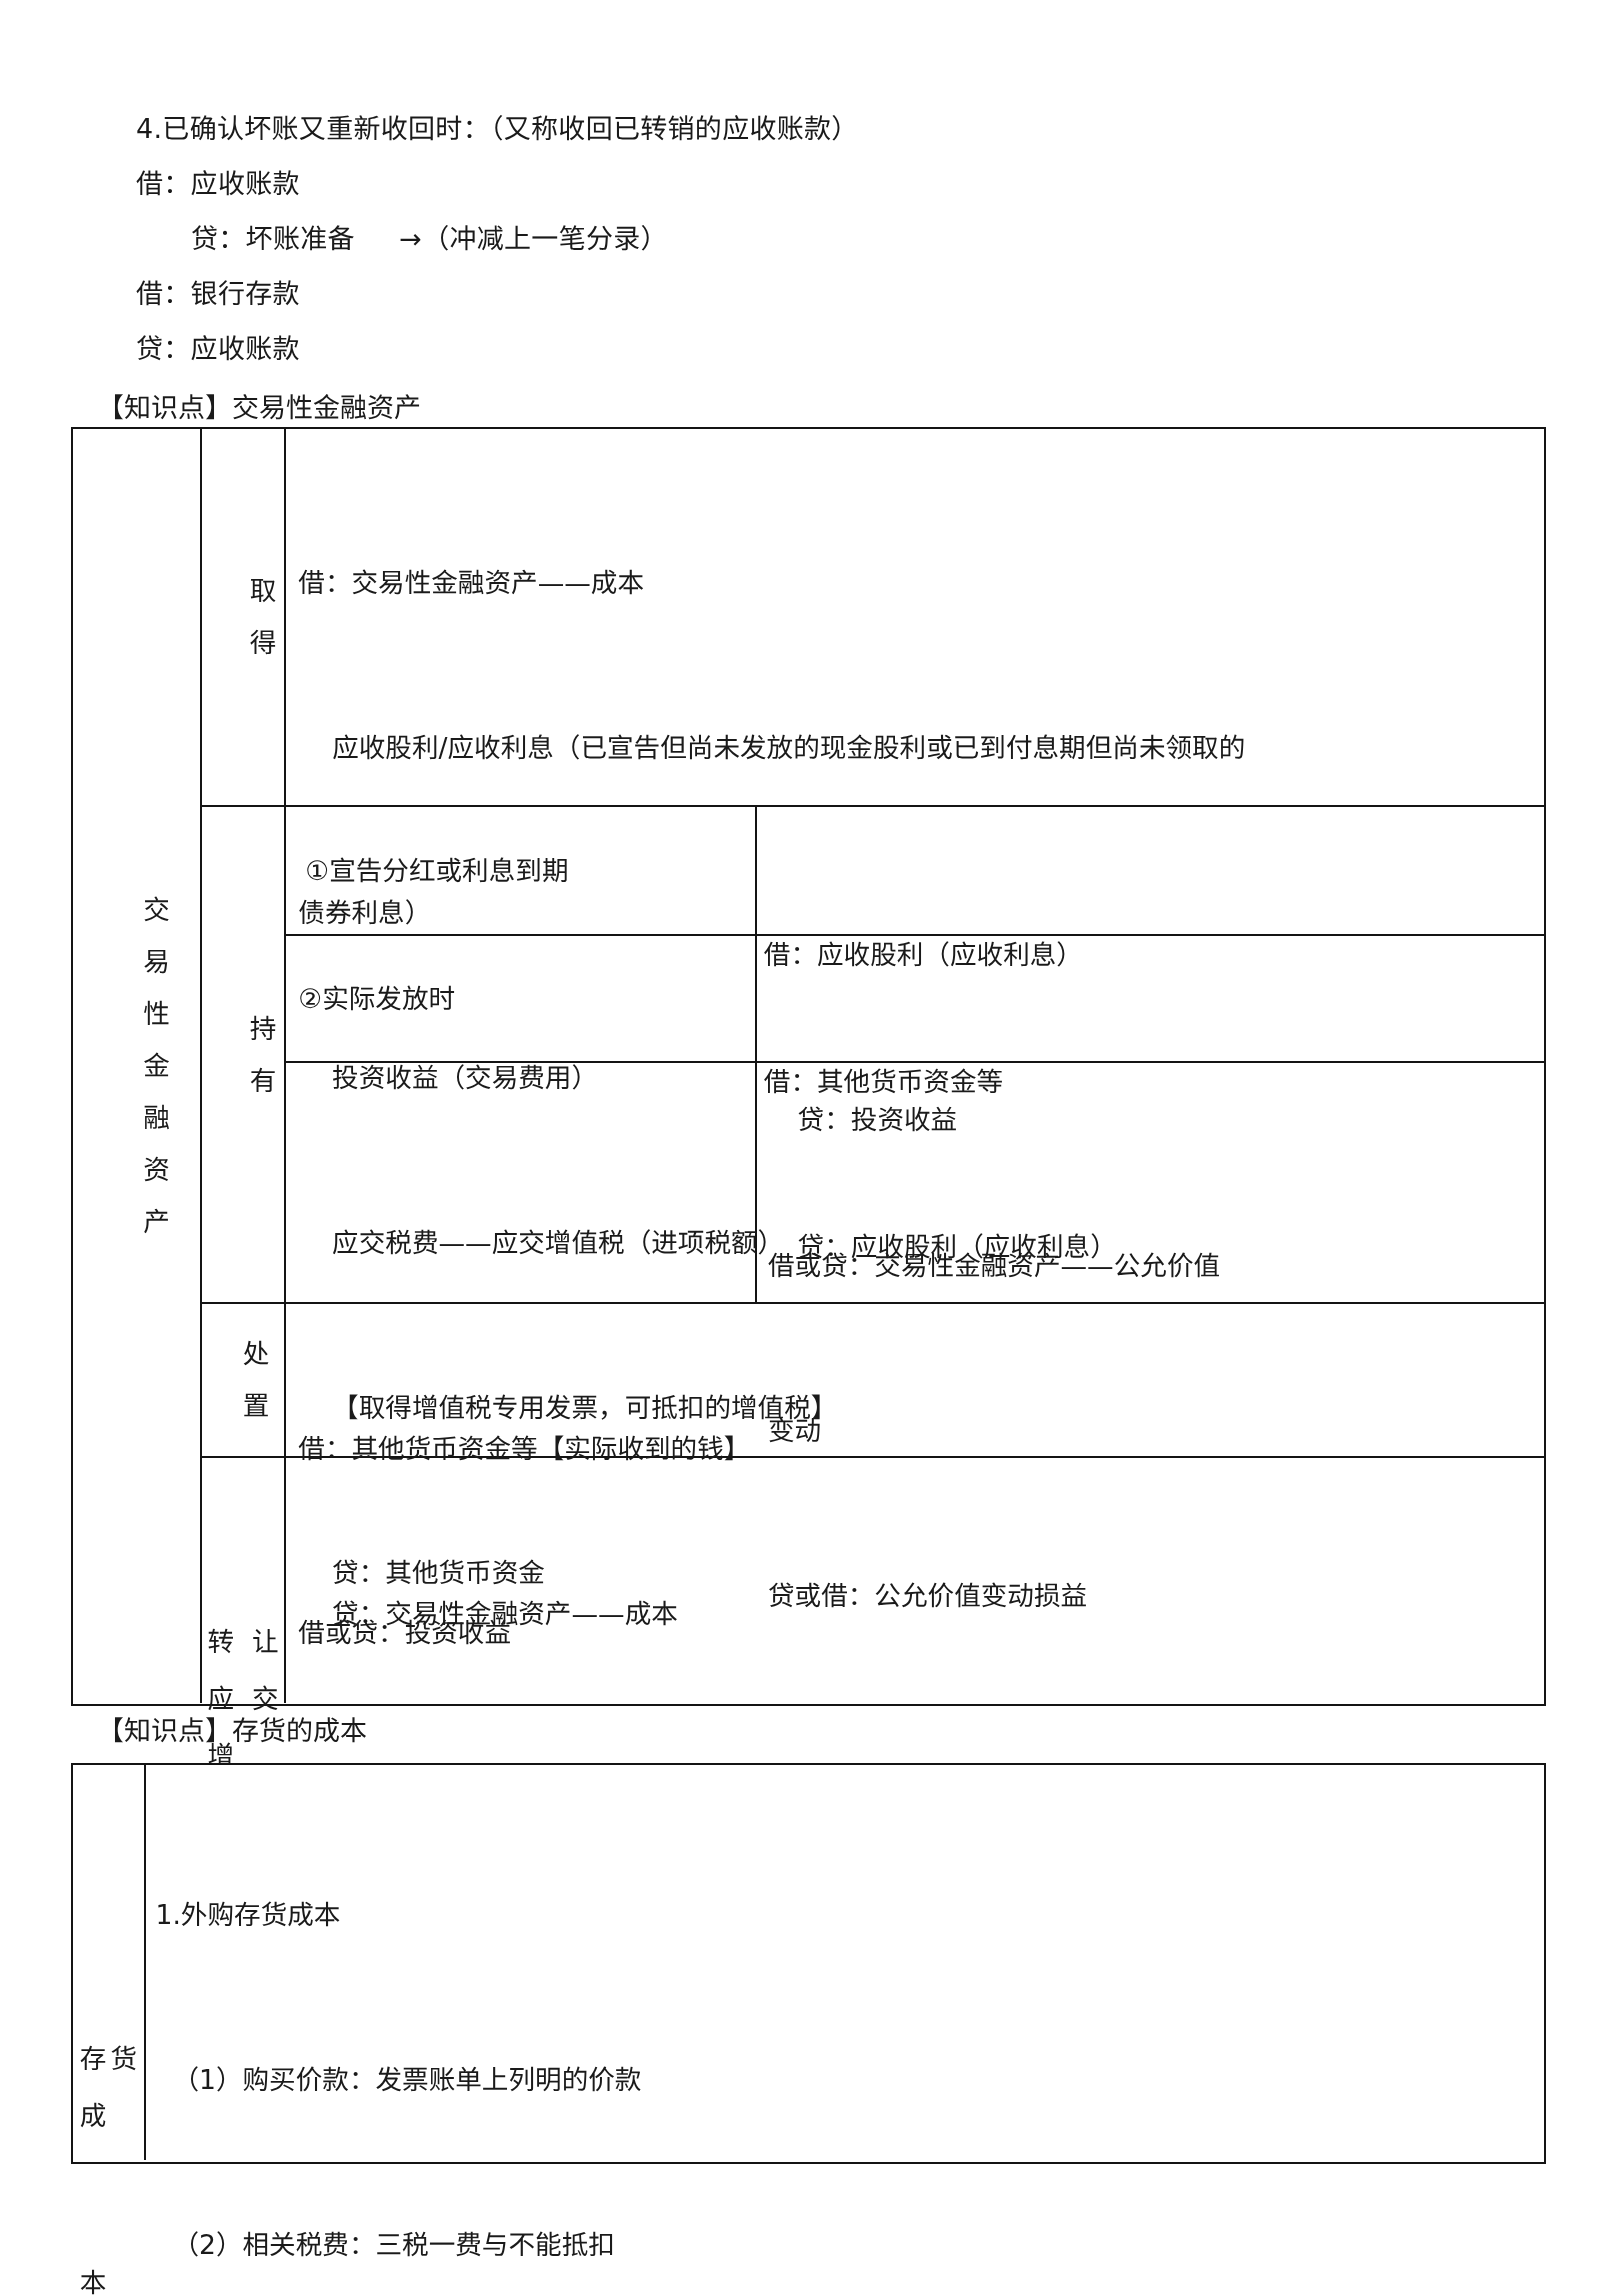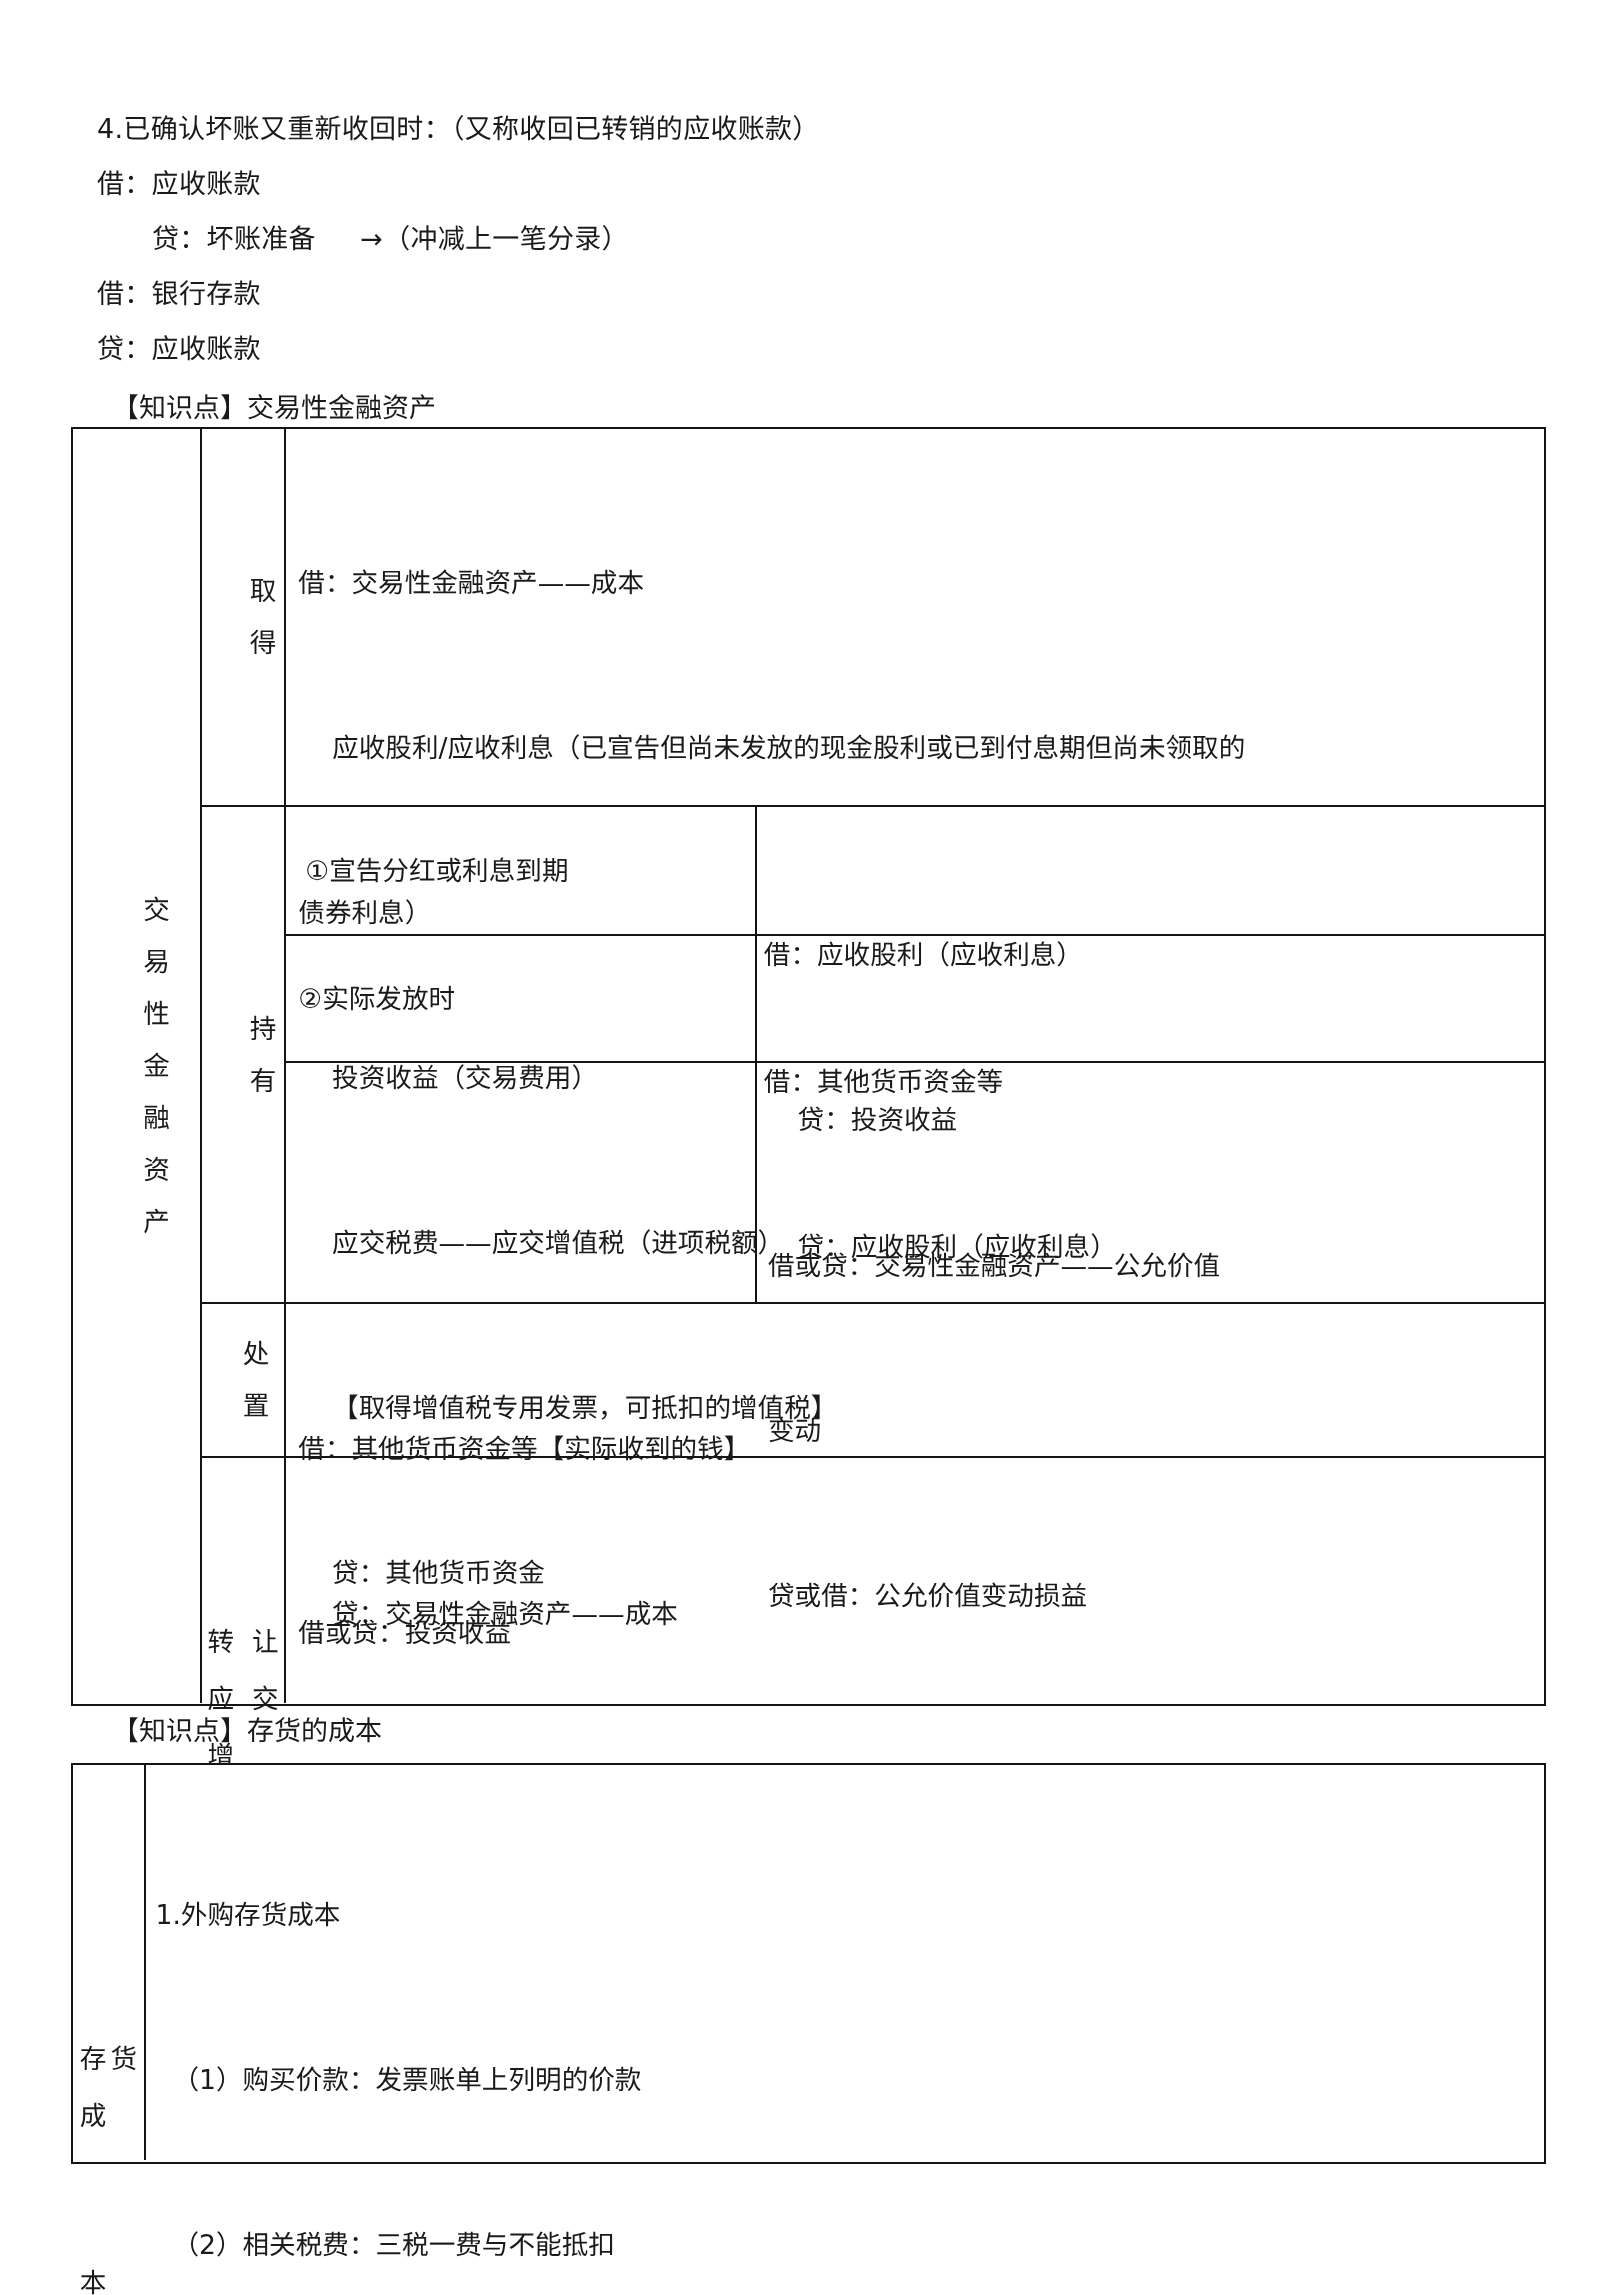--- a/index.html
+++ b/index.html
@@ -31,28 +31,29 @@
     position: absolute;
     left: 97px;
     top: 101px;
     width: 1432px;
   }
   .intro-line {
     font-size: 27px;
     line-height: 55px;
     white-space: pre;
     letter-spacing: 0.3px;
+    margin-left: 39px;
   }
   .indent-1 { padding-left: 55px; }
 
   .section-title {
     position: absolute;
     font-size: 27px;
     line-height: 40px;
-    left: 112px;
+    left: 97px;
     white-space: pre;
   }
   #kp1 { top: 388px; }
   #kp2 { top: 1711px; }
 
   
   .tbl {
     position: absolute;
     border: 2.7px solid #141414;
     box-sizing: border-box;

